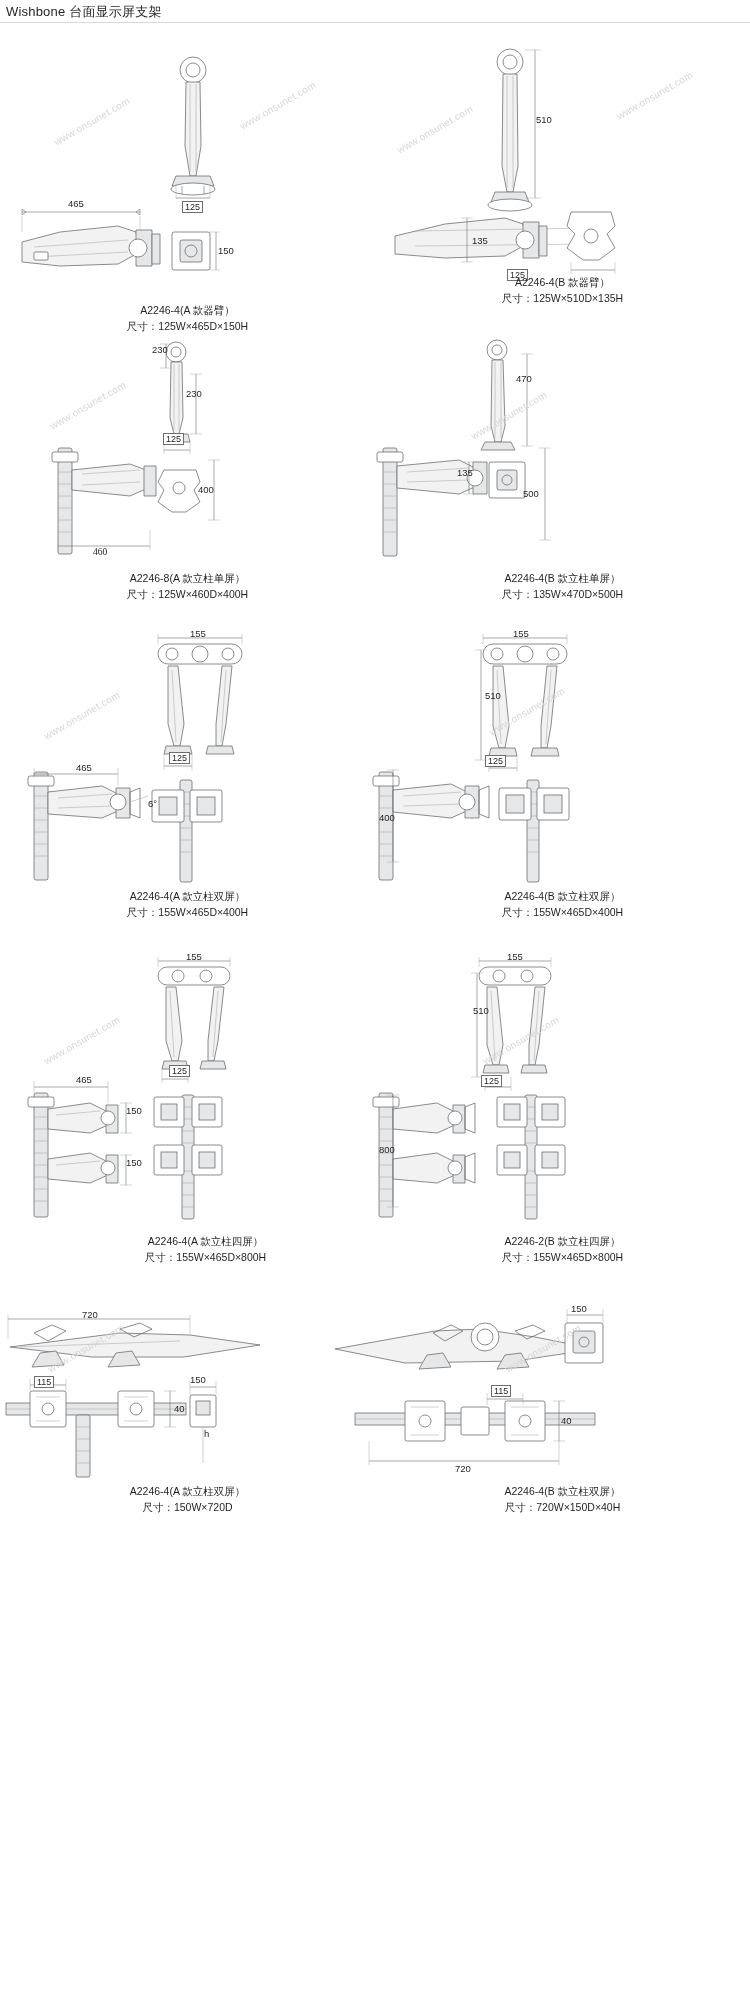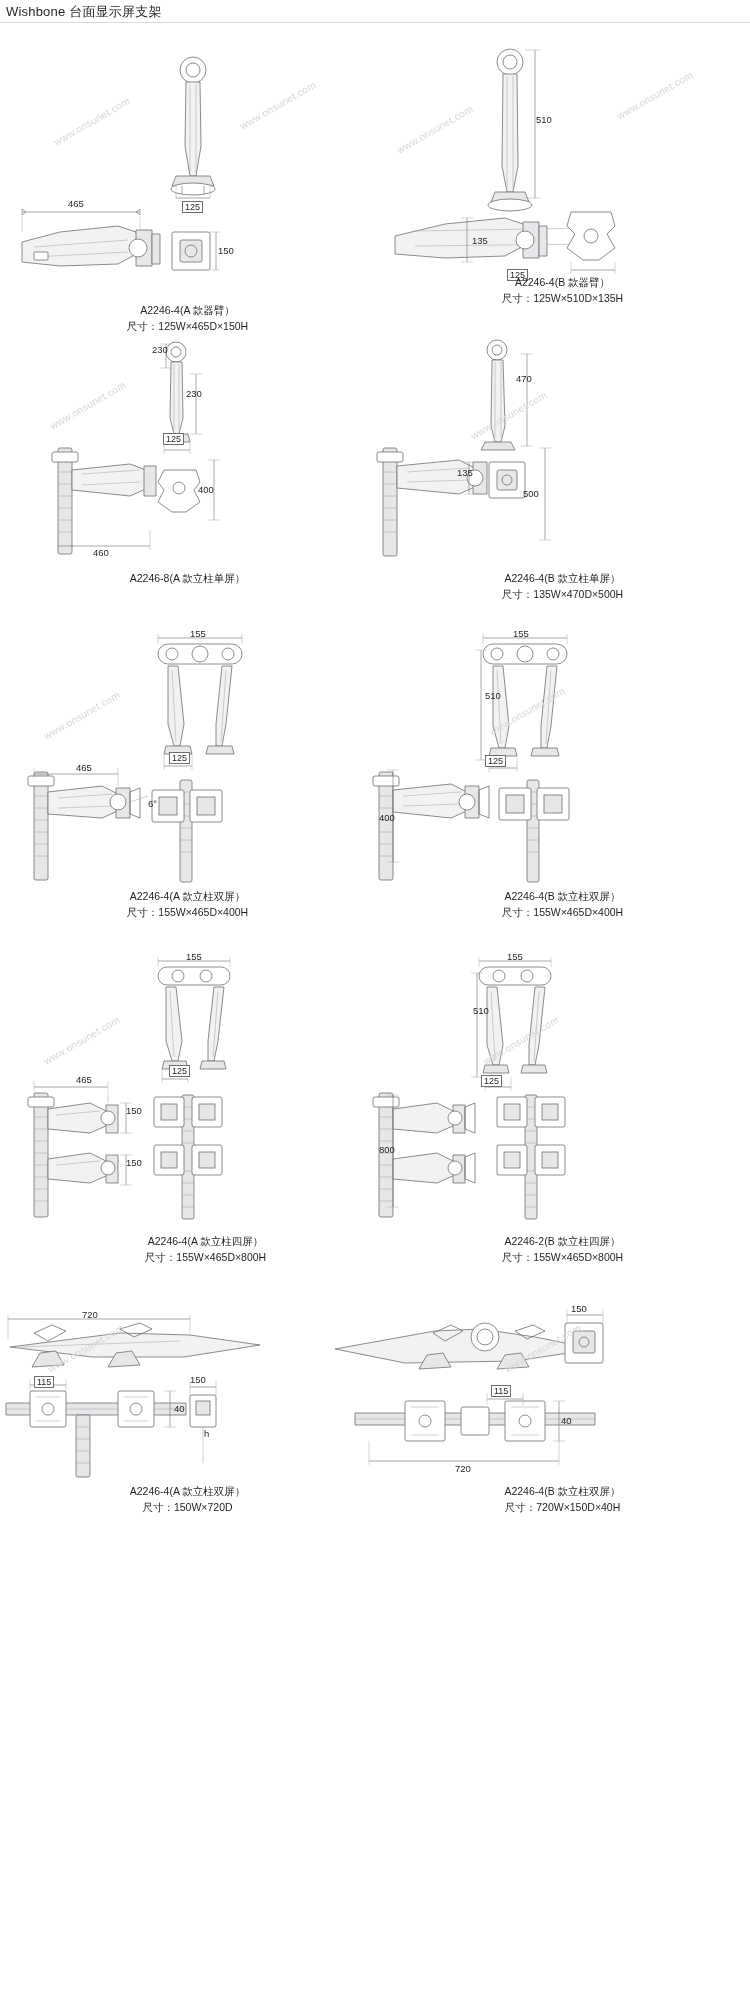--- a/index.html
+++ b/index.html
@@ -204,24 +204,25 @@
         <path class="dimline" d="M214 130 L214 190"></path>
         <path class="ext" d="M208 130 L220 130 M208 190 L220 190"></path>
         <path class="dimline" d="M58 216 L150 216"></path>
         <path class="ext" d="M58 212 L58 220 M150 200 L150 220"></path>
       </svg>
       <div class="wm" style="left:48px; top:92px;">www.onsunet.com</div>
       <div class="dim" style="left:152px; top:14px;">230</div>
       <div class="dim" style="left:186px; top:58px;">230</div>
       <div class="dim boxed" style="left:163px; top:103px;">125</div>
       <div class="dim" style="left:198px; top:154px;">400</div>
-      <div class="dim" style="left:93px; top:217px;">460</div>
+      <div class="dim" style="left:93px; top:217px;font-family:Liberation Serif, serif;">460</div>
     </div>
     <div class="caption" style="top:240px;">
       <span>A2246-8(A 款立柱单屏）</span>
+      <span class="line2">尺寸：125W×460D×400H</span>
     </div>
   </div>
 
   <div class="cell" style="left:375px; top:330px;">
     <div class="canvas" style="height:235px;">
       <svg width="375" height="235" viewBox="0 0 375 235">
         <circle class="fillW" cx="122" cy="20" r="10"></circle>
         <circle class="ln" cx="122" cy="20" r="5"></circle>
         <path class="fillL" d="M117 30 L128 30 L130 96 L126 112 L120 112 L116 96 Z"></path>
         <path class="thin" d="M120 32 L120 108 M126 32 L126 108"></path>

